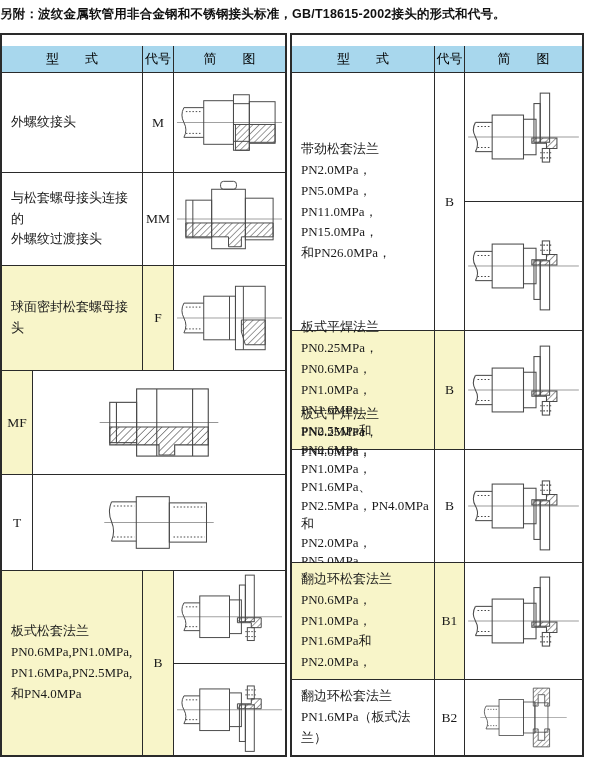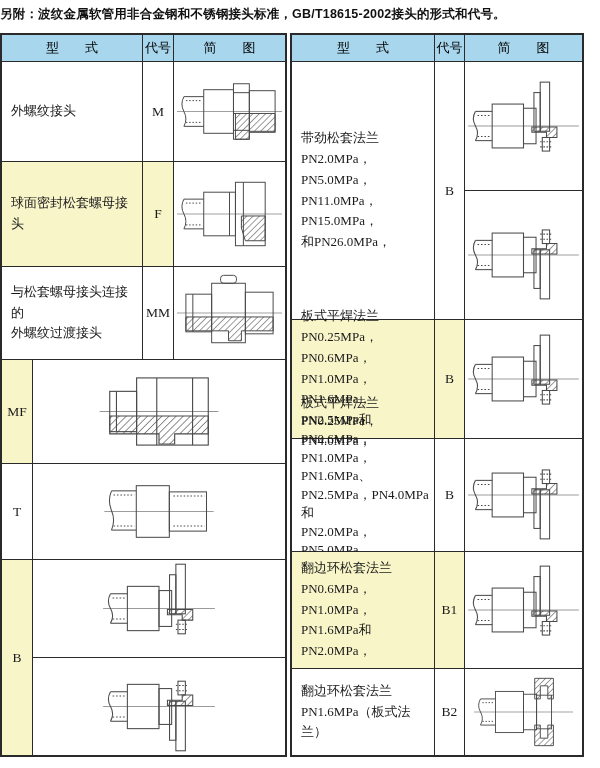--- a/index.html
+++ b/index.html
@@ -32,21 +32,21 @@
   .cell.type{
     display:flex;flex-direction:column;justify-content:center;
     padding:5px 3px 5px 9px;font-size:13px;line-height:1.6;
     white-space:pre-line;color:#1a1a1a;
   }
   .cell.code{display:flex;align-items:center;justify-content:center;font-size:13.5px;color:#1a1a1a;}
   .cell.diagram{display:flex;flex-direction:column;background:#fff;}
   .dcell{flex:1;display:flex;align-items:center;justify-content:center;overflow:hidden;min-height:0;}
   .dcell + .dcell{border-top:1px solid var(--border);}
   .dcell svg{width:100%;height:100%;display:block;}
-  .header{height:27px;}
+  .header{height:27px;margin-top:11px;}
   .header .cell{
     background:var(--header-bg);display:flex;align-items:center;justify-content:center;
     font-size:13px;color:#000;padding:0;
   }
   .hl{background:var(--hl-bg);}
 </style>
 </head>
 <body>
 
 <div class="page">
@@ -84,20 +84,46 @@
                   <line x1="60" y1="27" x2="76" y2="27"></line>
                   <line x1="60" y1="65" x2="76" y2="65"></line>
                   <rect x="76" y="25" width="26" height="42"></rect>
                   <polygon points="60,48 102,48 102,66 76,66 76,74 62,74 62,48" fill="url(#hp1)"></polygon>
                 </g>
               </svg>
             </div>
           </div>
       </div>
 
+      <div class="trow" style="height:93px">
+        <div class="cell type w-type-l">与松套螺母接头连接的
+外螺纹过渡接头</div>
+        <div class="cell code w-code-l">MM</div>
+        <div class="cell diagram w-diag">
+            <div class="dcell">
+              <svg viewBox="0 0 112 92" preserveAspectRatio="xMidYMid meet">
+                <defs>
+                  <pattern id="hp3" width="4.5" height="4.5" patternUnits="userSpaceOnUse" patternTransform="rotate(45)">
+                    <line x1="0" y1="0" x2="0" y2="4.5" stroke="#4a4a4a" stroke-width="1.1"></line>
+                  </pattern>
+                </defs>
+                <g stroke="#4a4a4a" fill="none" stroke-width="1">
+                  <line x1="3" y1="46" x2="109" y2="46" stroke="#888" stroke-width="0.8"></line>
+                  <rect x="12" y="27" width="26" height="38"></rect>
+                  <line x1="19" y1="27" x2="19" y2="65"></line>
+                  <rect x="38" y="16" width="34" height="60"></rect>
+                  <rect x="47" y="8" width="16" height="8" rx="3"></rect>
+                  <rect x="72" y="25" width="28" height="42"></rect>
+                  <polygon points="12,50 100,50 100,64 68,64 68,74 55,74 55,64 12,64" fill="url(#hp3)"></polygon>
+                </g>
+              </svg>
+            </div>
+          </div>
+      </div>
+
       <div class="trow" style="height:105px">
         <div class="cell type w-type-l hl">球面密封松套螺母接头</div>
         <div class="cell code w-code-l hl">F</div>
         <div class="cell diagram w-diag">
             <div class="dcell">
               <svg viewBox="0 0 112 92" preserveAspectRatio="xMidYMid meet">
                 <defs>
                   <pattern id="hp2" width="4.5" height="4.5" patternUnits="userSpaceOnUse" patternTransform="rotate(45)">
                     <line x1="0" y1="0" x2="0" y2="4.5" stroke="#4a4a4a" stroke-width="1.1"></line>
                   </pattern>
@@ -113,46 +139,20 @@
                   <line x1="56" y1="24" x2="56" y2="68"></line>
                   <rect x="62" y="14" width="30" height="64"></rect>
                   <line x1="70" y1="14" x2="70" y2="78"></line>
                   <polygon points="68,48 92,48 92,73 72,73 68,60" fill="url(#hp2)"></polygon>
                 </g>
               </svg>
             </div>
           </div>
       </div>
 
-      <div class="trow" style="height:93px">
-        <div class="cell type w-type-l">与松套螺母接头连接的
-外螺纹过渡接头</div>
-        <div class="cell code w-code-l">MM</div>
-        <div class="cell diagram w-diag">
-            <div class="dcell">
-              <svg viewBox="0 0 112 92" preserveAspectRatio="xMidYMid meet">
-                <defs>
-                  <pattern id="hp3" width="4.5" height="4.5" patternUnits="userSpaceOnUse" patternTransform="rotate(45)">
-                    <line x1="0" y1="0" x2="0" y2="4.5" stroke="#4a4a4a" stroke-width="1.1"></line>
-                  </pattern>
-                </defs>
-                <g stroke="#4a4a4a" fill="none" stroke-width="1">
-                  <line x1="3" y1="46" x2="109" y2="46" stroke="#888" stroke-width="0.8"></line>
-                  <rect x="12" y="27" width="26" height="38"></rect>
-                  <line x1="19" y1="27" x2="19" y2="65"></line>
-                  <rect x="38" y="16" width="34" height="60"></rect>
-                  <rect x="47" y="8" width="16" height="8" rx="3"></rect>
-                  <rect x="72" y="25" width="28" height="42"></rect>
-                  <polygon points="12,50 100,50 100,64 68,64 68,74 55,74 55,64 12,64" fill="url(#hp3)"></polygon>
-                </g>
-              </svg>
-            </div>
-          </div>
-      </div>
-
       <div class="trow" style="height:104px">
         <div class="cell code w-code-l hl">MF</div>
         <div class="cell diagram w-diag">
             <div class="dcell">
               <svg viewBox="0 0 112 92" preserveAspectRatio="xMidYMid meet">
                 <defs>
                   <pattern id="hp4" width="4.5" height="4.5" patternUnits="userSpaceOnUse" patternTransform="rotate(45)">
                     <line x1="0" y1="0" x2="0" y2="4.5" stroke="#4a4a4a" stroke-width="1.1"></line>
                   </pattern>
                 </defs>
@@ -191,20 +191,24 @@
                   <rect x="66" y="27" width="36" height="38"></rect>
                   <line x1="70" y1="31" x2="100" y2="31" stroke-dasharray="1.5,1.8"></line>
                   <line x1="70" y1="60" x2="100" y2="60" stroke-dasharray="1.5,1.8"></line>
                 </g>
               </svg>
             </div>
           </div>
       </div>
 
       <div class="trow last">
+        <div class="cell type w-type-l hl">板式松套法兰
+PN0.6MPa,PN1.0MPa,
+PN1.6MPa,PN2.5MPa,
+和PN4.0MPa</div>
         <div class="cell code w-code-l hl">B</div>
         <div class="cell diagram w-diag">
             <div class="dcell">
               <svg viewBox="0 0 112 92" preserveAspectRatio="xMidYMid meet">
                 <defs>
                   <pattern id="hp6" width="4.5" height="4.5" patternUnits="userSpaceOnUse" patternTransform="rotate(45)">
                     <line x1="0" y1="0" x2="0" y2="4.5" stroke="#4a4a4a" stroke-width="1.1"></line>
                   </pattern>
                 </defs>
                 <g stroke="#4a4a4a" fill="none" stroke-width="1">

